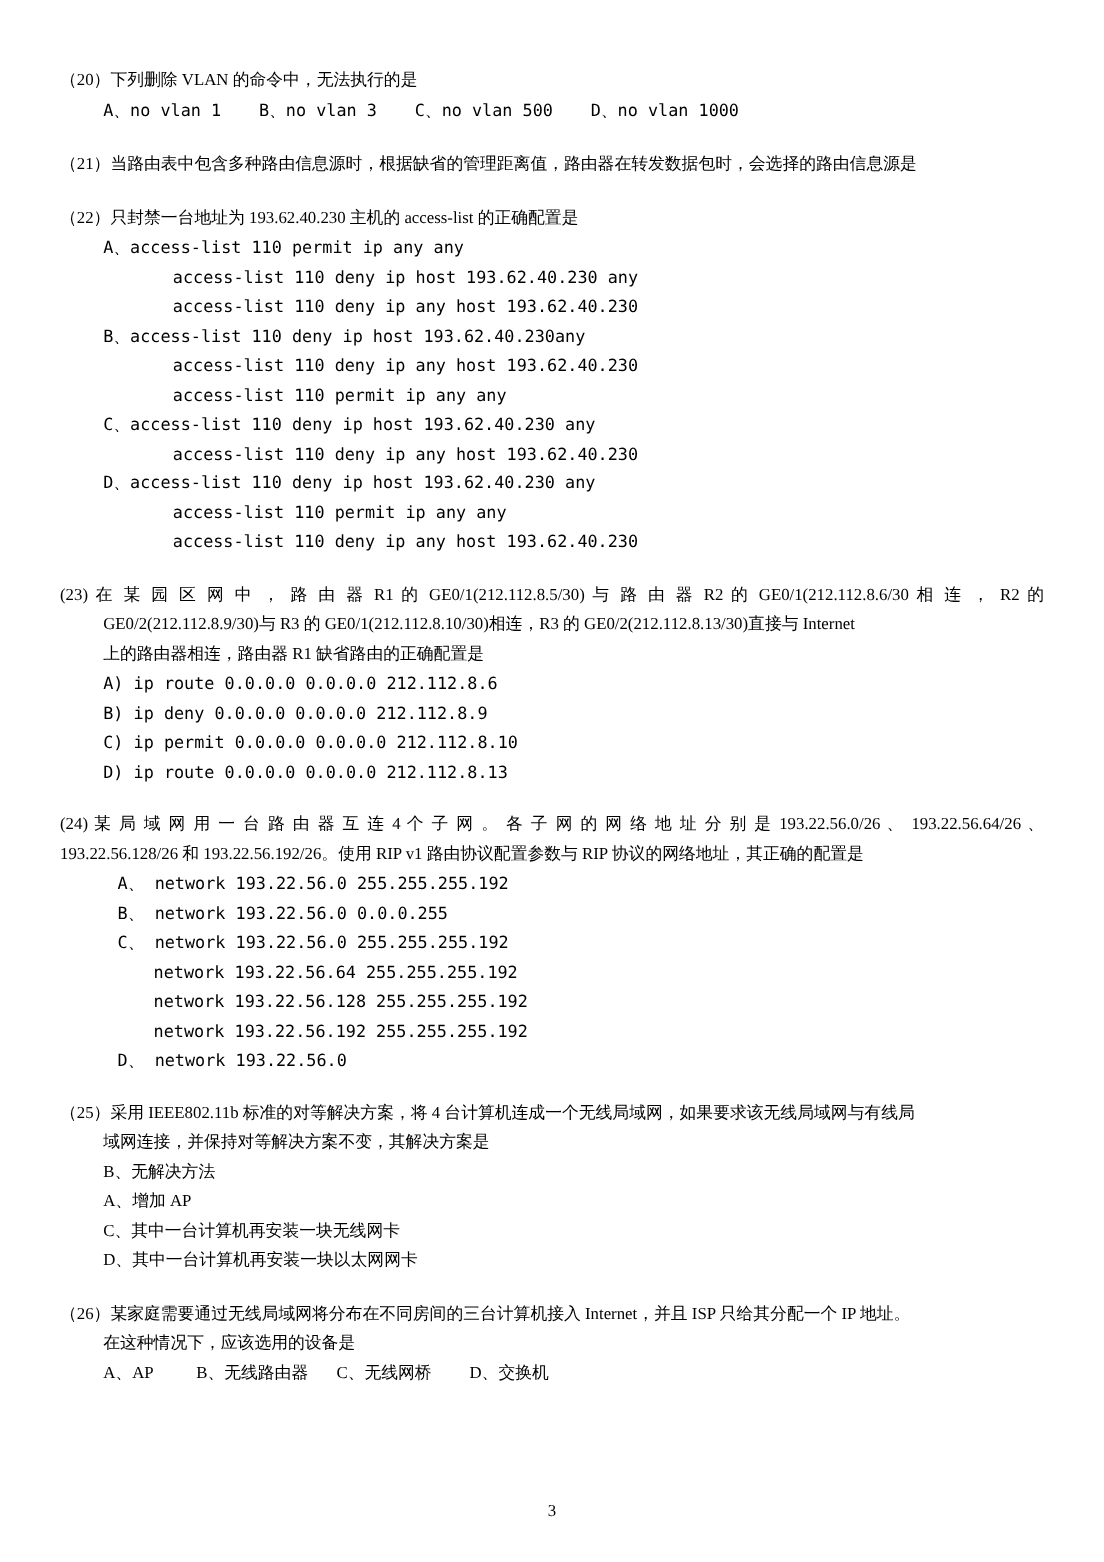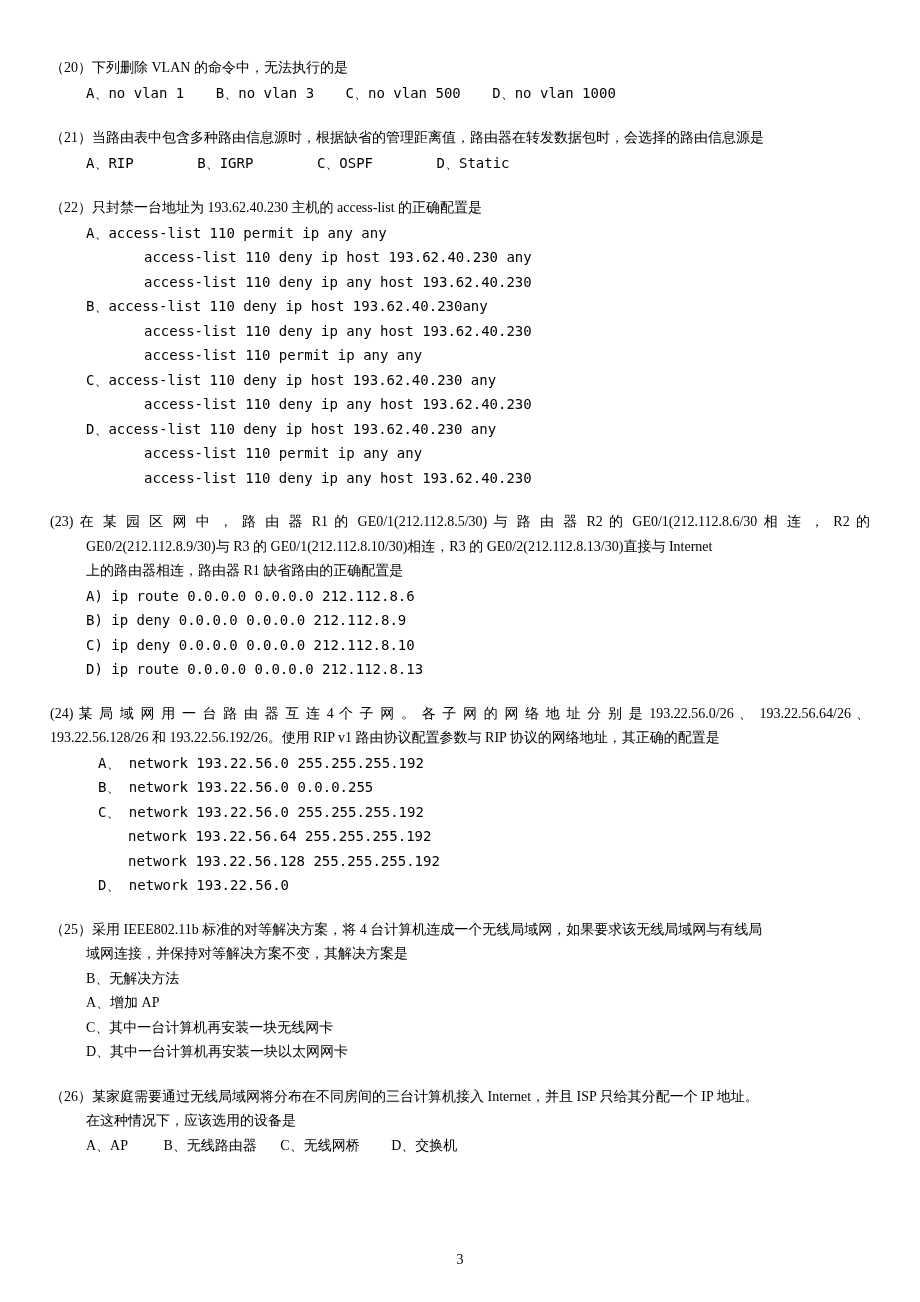--- a/index.html
+++ b/index.html
@@ -40,26 +40,20 @@
   <div class="options-inline">
     <span class="opt mono">A、no vlan 1</span>
     <span class="opt mono">B、no vlan 3</span>
     <span class="opt mono">C、no vlan 500</span>
     <span class="opt mono">D、no vlan 1000</span>
   </div>
 </div>
 
 <div class="question">
   <div>（21）当路由表中包含多种路由信息源时，根据缺省的管理距离值，路由器在转发数据包时，会选择的路由信息源是</div>
-  <div class="options-inline">
-    <span class="opt mono" style="margin-right:60px;">A、RIP</span>
-    <span class="opt mono" style="margin-right:60px;">B、IGRP</span>
-    <span class="opt mono" style="margin-right:60px;">C、OSPF</span>
-    <span class="opt mono">D、Static</span>
-  </div>
 </div>
 
 <div class="question">
   <div>（22）只封禁一台地址为 193.62.40.230 主机的 access-list 的正确配置是</div>
   <div class="options-block mono">
     <span class="opt-line">A、access-list 110 permit ip any any</span>
     <span class="sub-line">access-list 110 deny ip host 193.62.40.230 any</span>
     <span class="sub-line">access-list 110 deny ip any host 193.62.40.230</span>
     <span class="opt-line">B、access-list 110 deny ip host 193.62.40.230any</span>
     <span class="sub-line">access-list 110 deny ip any host 193.62.40.230</span>
@@ -72,34 +66,35 @@
   </div>
 </div>
 
 <div class="question">
   <div style="text-align-last:justify;">(23) 在 某 园 区 网 中 ， 路 由 器 R1 的 GE0/1(212.112.8.5/30) 与 路 由 器 R2 的 GE0/1(212.112.8.6/30 相 连 ， R2 的</div>
   <div class="q23-cont">GE0/2(212.112.8.9/30)与 R3 的 GE0/1(212.112.8.10/30)相连，R3 的 GE0/2(212.112.8.13/30)直接与 Internet</div>
   <div class="q23-cont">上的路由器相连，路由器 R1 缺省路由的正确配置是</div>
   <div class="options-block mono">
     <span class="opt-line">A) ip route 0.0.0.0  0.0.0.0 212.112.8.6</span>
     <span class="opt-line">B) ip deny 0.0.0.0  0.0.0.0 212.112.8.9</span>
-    <span class="opt-line">C) ip deny 0.0.0.0  0.0.0.0 212.112.8.10</span>
+    <span class="opt-line">C) ip permit 0.0.0.0  0.0.0.0 212.112.8.10</span>
     <span class="opt-line">D) ip route 0.0.0.0  0.0.0.0 212.112.8.13</span>
   </div>
 </div>
 
 <div class="question q24">
   <div class="first-line">(24) 某 局 域 网 用 一 台 路 由 器 互 连 4 个 子 网 。 各 子 网 的 网 络 地 址 分 别 是 193.22.56.0/26 、 193.22.56.64/26 、</div>
   <div>193.22.56.128/26 和 193.22.56.192/26。使用 RIP v1 路由协议配置参数与 RIP 协议的网络地址，其正确的配置是</div>
   <div class="options-block mono" style="padding-left:48px;">
     <span class="opt-line">A、 network 193.22.56.0  255.255.255.192</span>
     <span class="opt-line">B、 network 193.22.56.0  0.0.0.255</span>
     <span class="opt-line">C、 network 193.22.56.0  255.255.255.192</span>
     <span class="opt-line" style="padding-left:30px;">network 193.22.56.64  255.255.255.192</span>
     <span class="opt-line" style="padding-left:30px;">network 193.22.56.128  255.255.255.192</span>
+    <span class="opt-line" style="padding-left:30px;">network 193.22.56.192  255.255.255.192</span>
     <span class="opt-line">D、 network 193.22.56.0</span>
   </div>
 </div>
 
 <div class="question">
   <div>（25）采用 IEEE802.11b 标准的对等解决方案，将 4 台计算机连成一个无线局域网，如果要求该无线局域网与有线局</div>
   <div style="padding-left:36px;">域网连接，并保持对等解决方案不变，其解决方案是</div>
   <div class="options-block">
     <span class="opt-line">B、无解决方法</span>
     <span class="opt-line">A、增加 AP</span>

